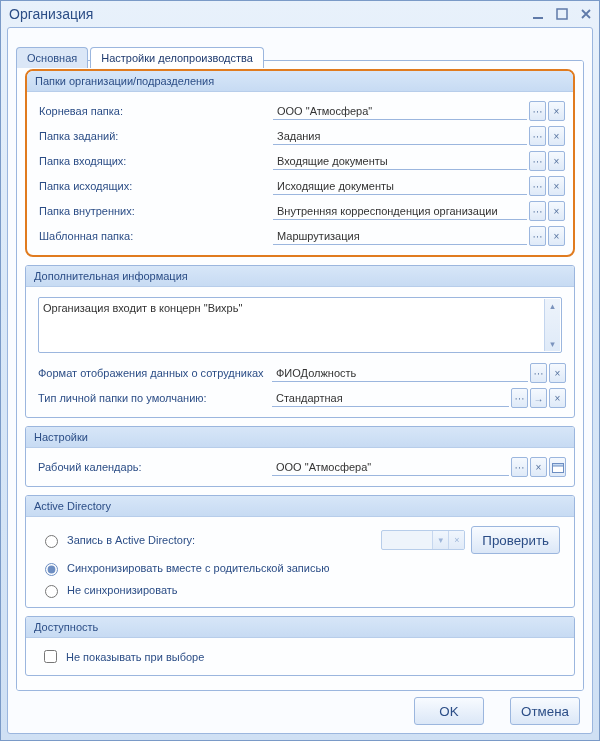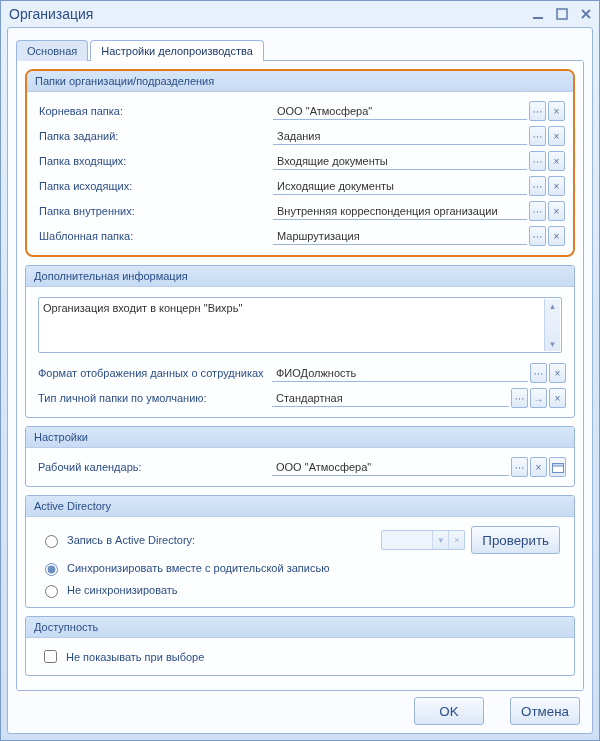--- a/index.html
+++ b/index.html
@@ -55,21 +55,21 @@
   .tab {
     padding: 4px 10px;
     border: 1px solid #9bb6de;
     border-bottom: none;
     background: #dbe7f7;
     color:#2b4d86;
     border-radius: 4px 4px 0 0;
     margin-right: 2px;
     cursor:pointer;
     position:relative;
-    top:1px;
+    top:8px;
   }
   .tab.active {
     background: #fff;
     color:#1f3a6e;
     z-index:2;
   }
   .tabpage {
     flex:1;
     border: 1px solid #9bb6de;
     background: #fdfeff;

